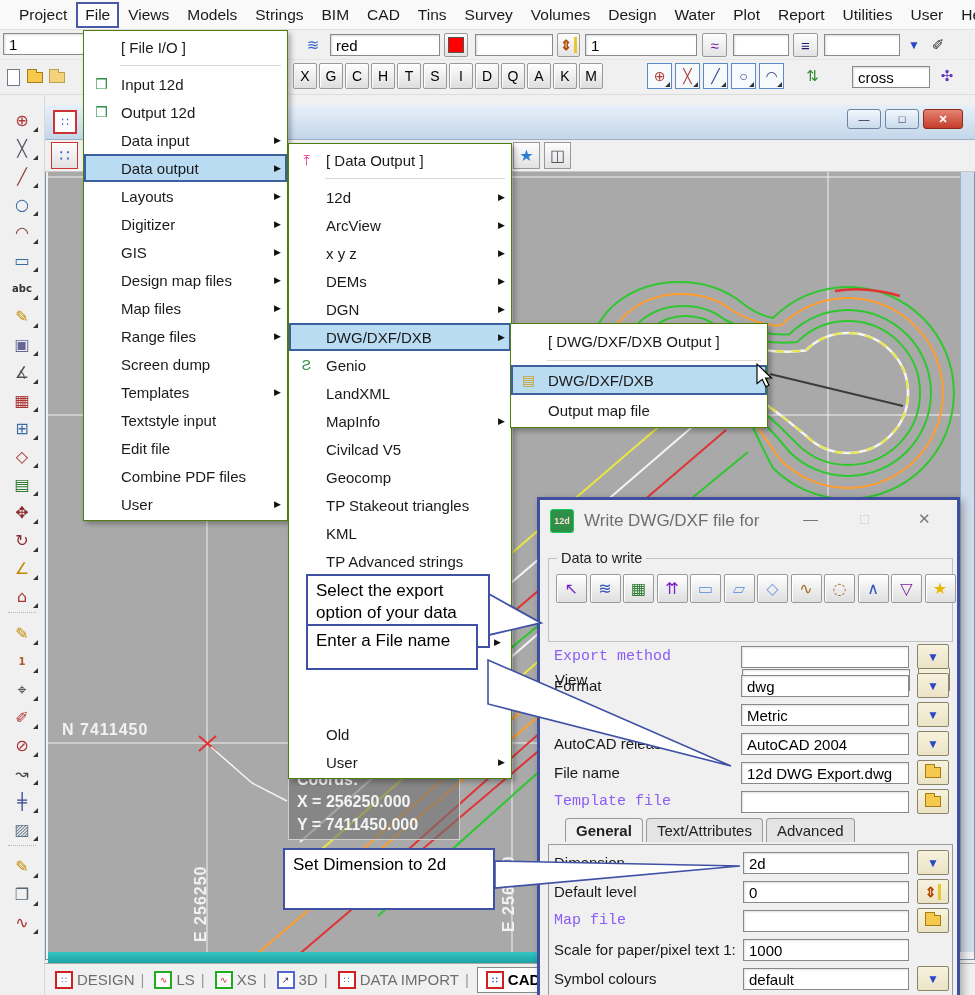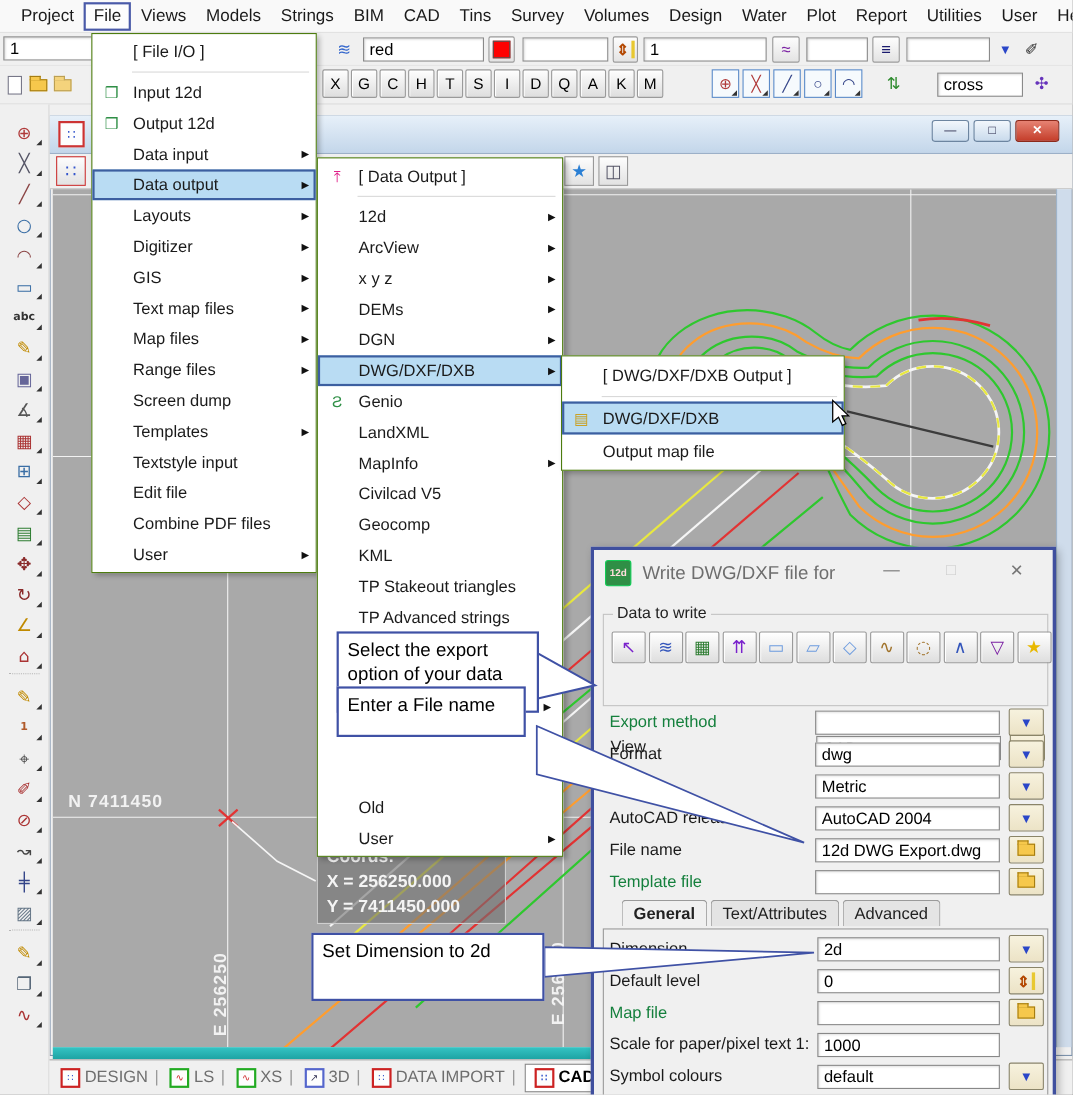--- a/index.html
+++ b/index.html
@@ -107,21 +107,21 @@
   .dtitle .dtxt { margin-left:10px; font-size:17px; color:#6e6e6e; }
   .dwbtn { position:absolute; top:10px; font-size:15px; color:#777; background:none; border:none; }
   .groupbox { position:absolute; left:8px; top:50px; width:405px; height:92px; border:1px solid #c2c2c2; }
   .groupbox legend { font-size:14.5px; color:#222; margin-left:8px; padding:0 4px; }
   .toolrow { position:absolute; left:7px; top:8px; display:flex; gap:2.5px; }
   .tool-btn { width:31px; height:29px; display:flex; align-items:center; justify-content:center;
     background:linear-gradient(#ffffff,#dedede); border:1px solid #9a9a9a; border-radius:2px;
     box-shadow:1px 1px 0 #fff inset; font-size:16px; font-family:"DejaVu Sans",sans-serif; }
   .drow { position:relative; height:22px; margin-bottom:7px; }
   .dlabel { position:absolute; left:14px; top:2px; font-size:15px; }
-  .dlabel.disabled { color:#15803d; }
+  .dlabel.disabled { color:#8b5cf6;font-family:Liberation Mono, monospace; }
   .dinput { position:absolute; left:201px; top:0; width:168px; height:22px; border:1px solid #888;
     background:#fff; font-size:15px; padding:0 5px; box-shadow:inset 1px 1px 2px rgba(0,0,0,.12);
     font-family:"Liberation Sans",sans-serif; }
   .dbtn { position:absolute; left:377px; top:-2px; width:32px; height:25px; background:linear-gradient(#f7f2de,#ece3c6);
     border:1px solid #8a8468; border-radius:2px; display:flex; align-items:center; justify-content:center; }
   .ddglyph { color:#2a46c8; font-size:12px; }
   .zr { color:#b34700; font-size:14px; font-weight:bold; border-right:3px solid #e8c830; padding-right:2px; }
   .fieldcol { position:absolute; left:0; top:146px; width:423px; }
   .tabsrow { position:absolute; left:25px; top:318px; display:flex; }
   .dtab { font-size:15px; padding:3px 10px; border:1px solid #9a9a9a; border-bottom:none;
@@ -521,21 +521,21 @@
     </div>
 
     <div class="row">
       <span class="gutter"></span>
       <span class="lab">GIS</span>
       <span class="arrow">▶</span>
     </div>
 
     <div class="row">
       <span class="gutter"></span>
-      <span class="lab">Text map files</span>
+      <span class="lab">Design map files</span>
       <span class="arrow">▶</span>
     </div>
 
     <div class="row">
       <span class="gutter"></span>
       <span class="lab">Map files</span>
       <span class="arrow">▶</span>
     </div>
 
     <div class="row">
@@ -653,27 +653,27 @@
     </div>
 
     <div class="row">
       <span class="gutter"></span>
       <span class="lab">Geocomp</span>
 
     </div>
 
     <div class="row">
       <span class="gutter"></span>
+      <span class="lab">TP Stakeout triangles</span>
+
+    </div>
+
+    <div class="row">
+      <span class="gutter"></span>
       <span class="lab">KML</span>
-
-    </div>
-
-    <div class="row">
-      <span class="gutter"></span>
-      <span class="lab">TP Stakeout triangles</span>
 
     </div>
 
     <div class="row">
       <span class="gutter"></span>
       <span class="lab">TP Advanced strings</span>
 
     </div>
 
     <div class="spacer">

